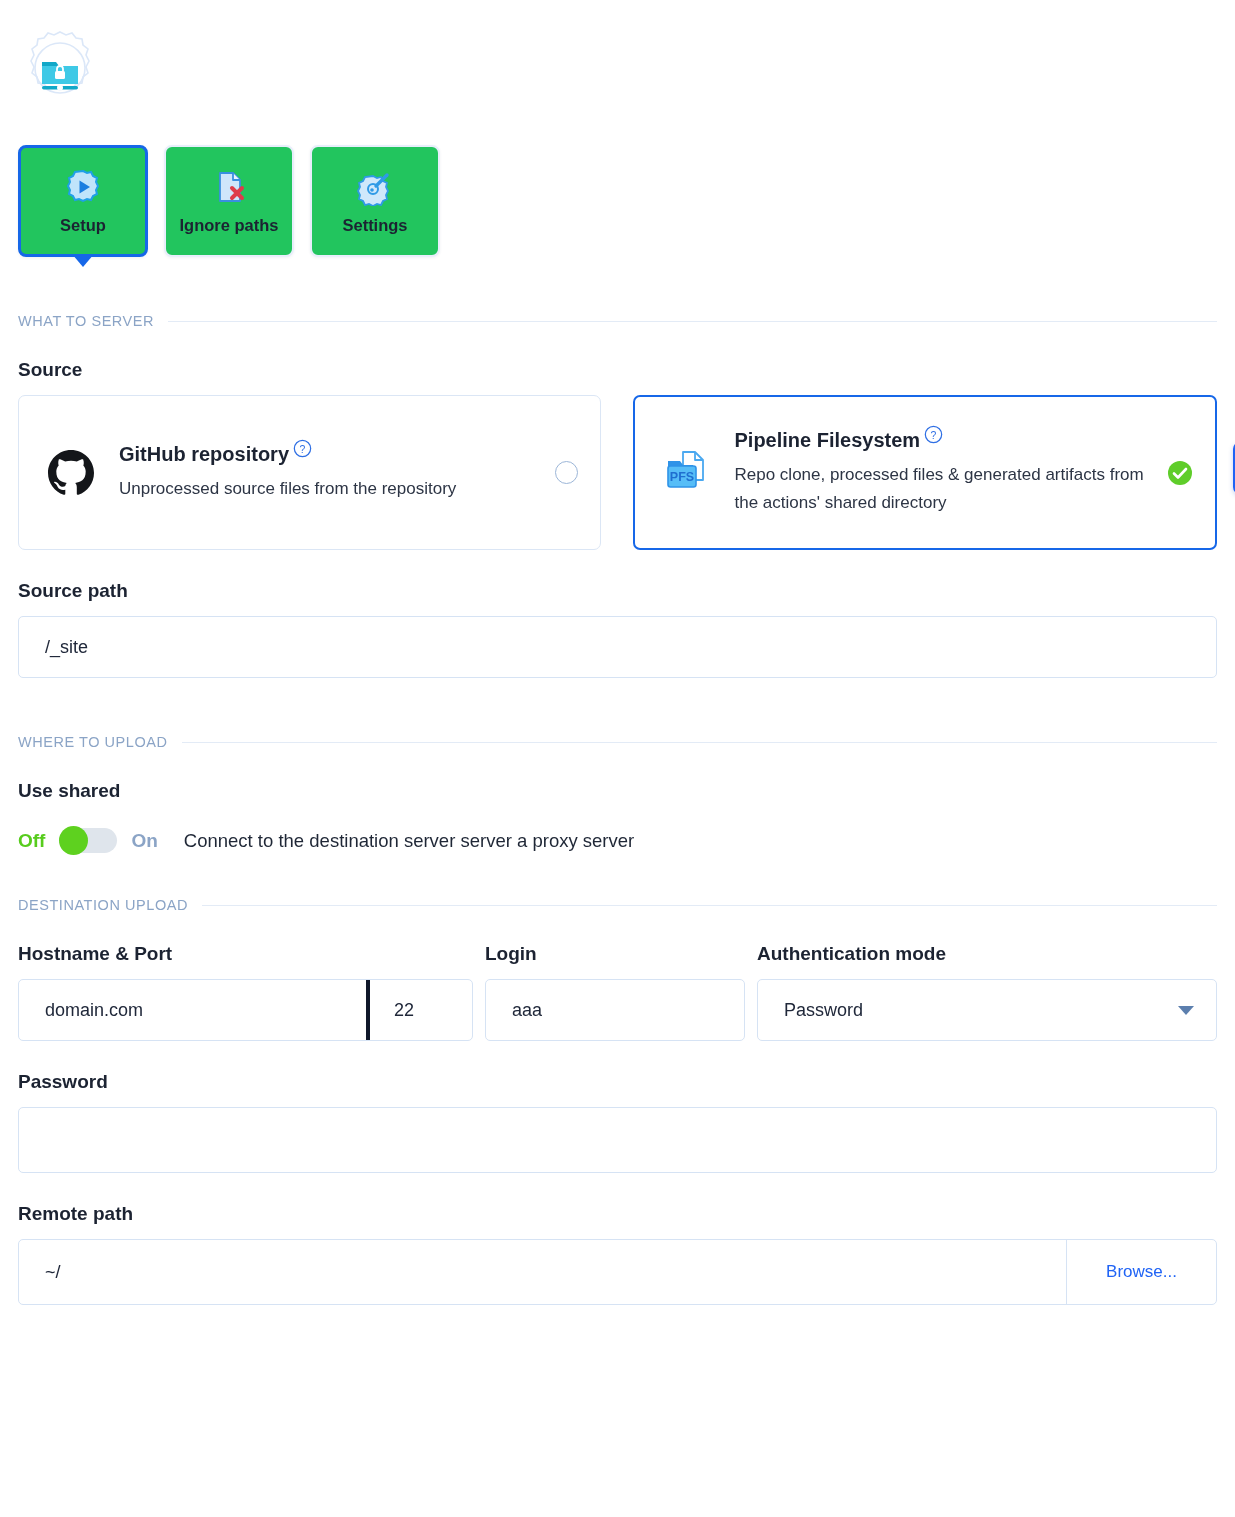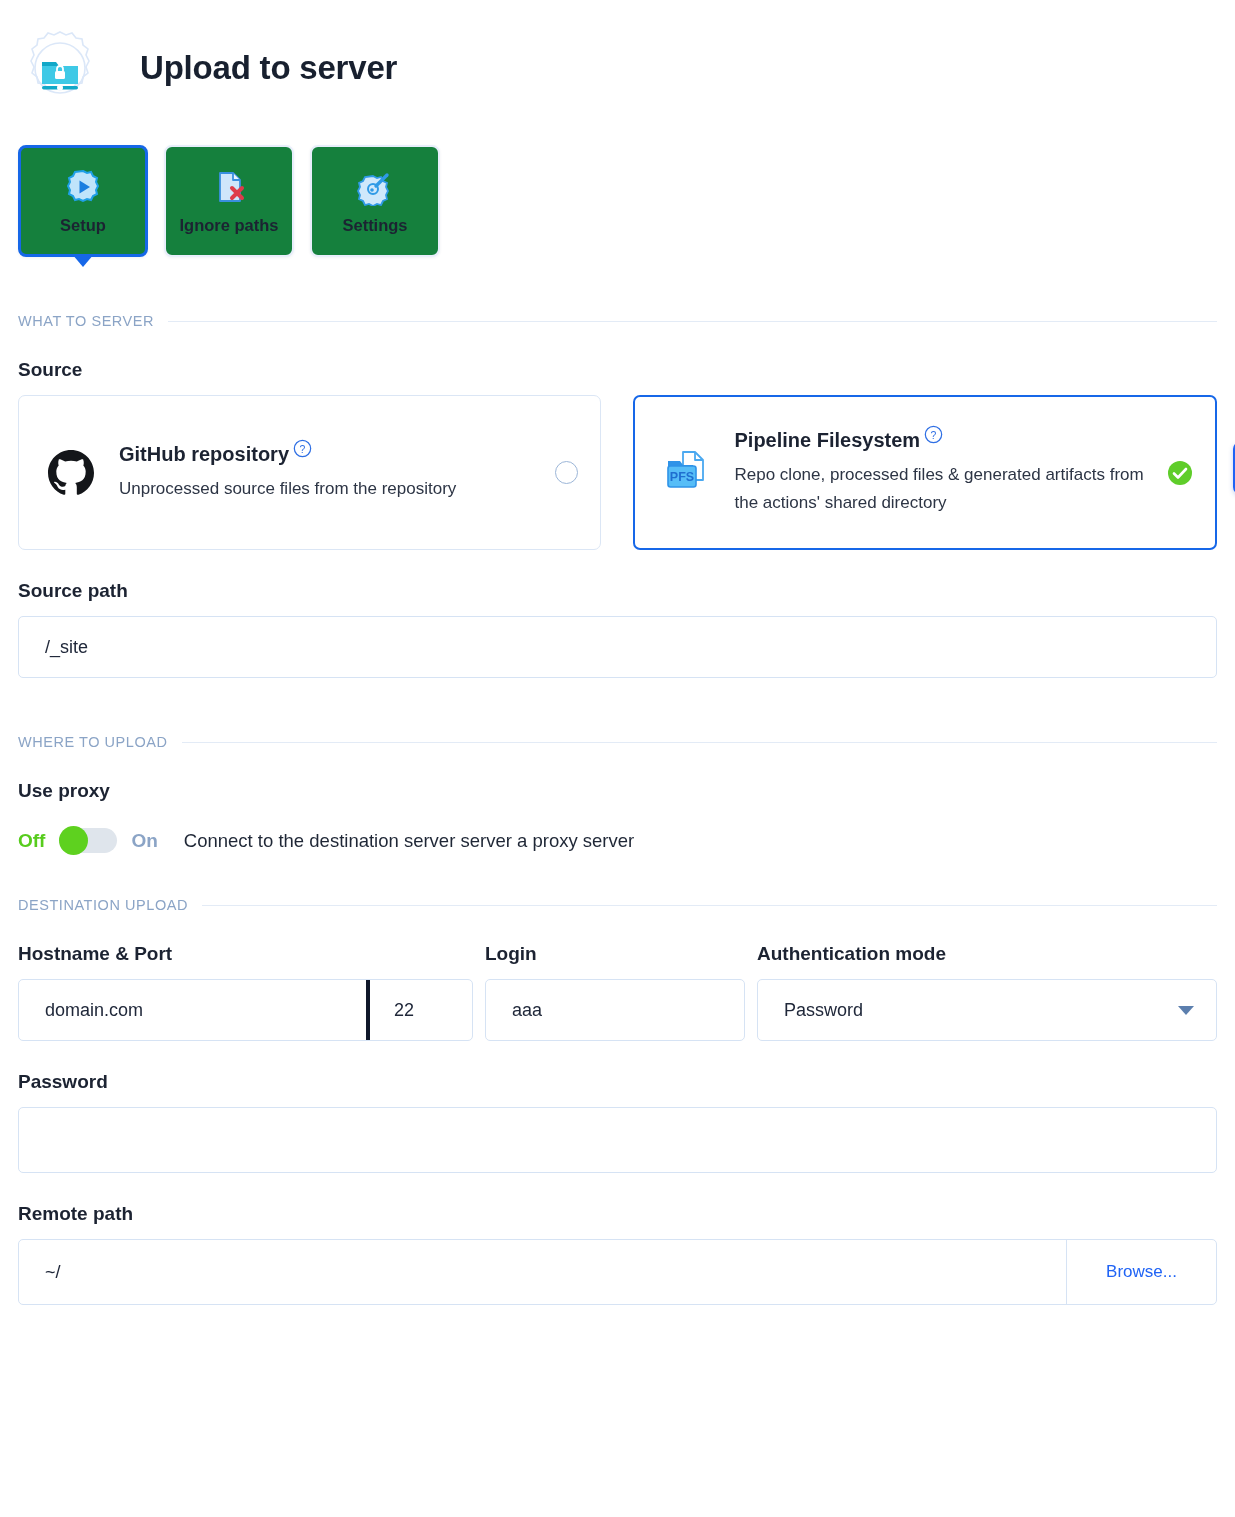--- a/index.html
+++ b/index.html
@@ -18,21 +18,21 @@
   .app-icon { width: 84px; height: 84px; position: relative; flex: 0 0 84px; }
   .app-title {
     font-size: 33px; font-weight: bold; color: #18202f;
     margin-left: 38px; letter-spacing: -0.2px;
   }
 
   
   .tabs { display: flex; gap: 16px; padding: 35px 0 0 18px; }
   .tab {
     width: 130px; height: 112px; border-radius: 8px;
-    background: #15803d; border: 2px solid #e8eefb;
+    background: #22c55e; border: 2px solid #e8eefb;
     display: flex; flex-direction: column; align-items: center;
     justify-content: center; gap: 10px; position: relative;
     box-shadow: 0 1px 3px rgba(40,60,110,.07);
     cursor: pointer;
   }
   .tab .tab-label { font-size: 16.5px; font-weight: bold; color: #1c2332; }
   .tab.active { border: 3px solid #1667e8; }
   .tab.active::after {
     content: ""; position: absolute; left: 50%; bottom: -13px;
     transform: translateX(-50%);
@@ -163,21 +163,20 @@
         <circle cx="42" cy="42" r="25" fill="none" stroke="#dbe7f8" stroke-width="1.6"></circle>
         <path d="M24 36 h14 l3 4 h19 v4 H24z" fill="#12a8c8"></path>
         <path d="M24 40 h36 v18 H24z" fill="#2fc3e0"></path>
         <path d="M24 40 h36 v18 H24z" fill="#3fc9e6"></path>
         <rect x="37" y="45" width="10" height="8" rx="1.5" fill="#ffffff"></rect>
         <path d="M39 45 v-2 a3 3 0 0 1 6 0 v2" fill="none" stroke="#ffffff" stroke-width="1.8"></path>
         <rect x="24" y="60" width="36" height="3.5" rx="1.7" fill="#12a8c8"></rect>
         <circle cx="42" cy="61.7" r="3" fill="#ffffff"></circle>
       </svg>
     </div>
-    <div class="app-title">Upload to server</div>
   </div>
 
   <div class="tabs">
 
     <div class="tab active">
       <span class="tab-ico">
         <svg viewBox="0 0 38 38" width="38" height="38" aria-hidden="true">
           <path d="M19 3 l4 2 4-1 2 4 4 2 -1 4 2 4 -2 4 1 4 -4 2 -2 4 -4 -1 -4 2 -4 -2 -4 1 -2 -4 -4 -2 1 -4 -2 -4 2 -4 -1 -4 4 -2 2 -4z" fill="#bfe4fb" stroke="#1fa0e8" stroke-width="2"></path>
           <path d="M15.5 12.5 L26 19 L15.5 25.5 Z" fill="#1b7fe0"></path>
         </svg>
@@ -277,21 +276,21 @@
     </div>
 
     <div class="field-label">Source path</div>
     <div class="input-box">/_site</div>
 
     <div class="section-head">
       <span class="sh-text">WHERE TO UPLOAD</span>
       <span class="sh-rule"></span>
     </div>
 
-    <div class="field-label mb-small">Use proxy</div>
+    <div class="field-label mb-small">Use shared</div>
 
     <div class="toggle-row">
       <span class="tg-off">Off</span>
       <span class="tg-switch">
         <span class="tg-knob"></span>
       </span>
       <span class="tg-on">On</span>
       <span class="tg-desc">Connect to the destination server server a proxy server</span>
     </div>
 

